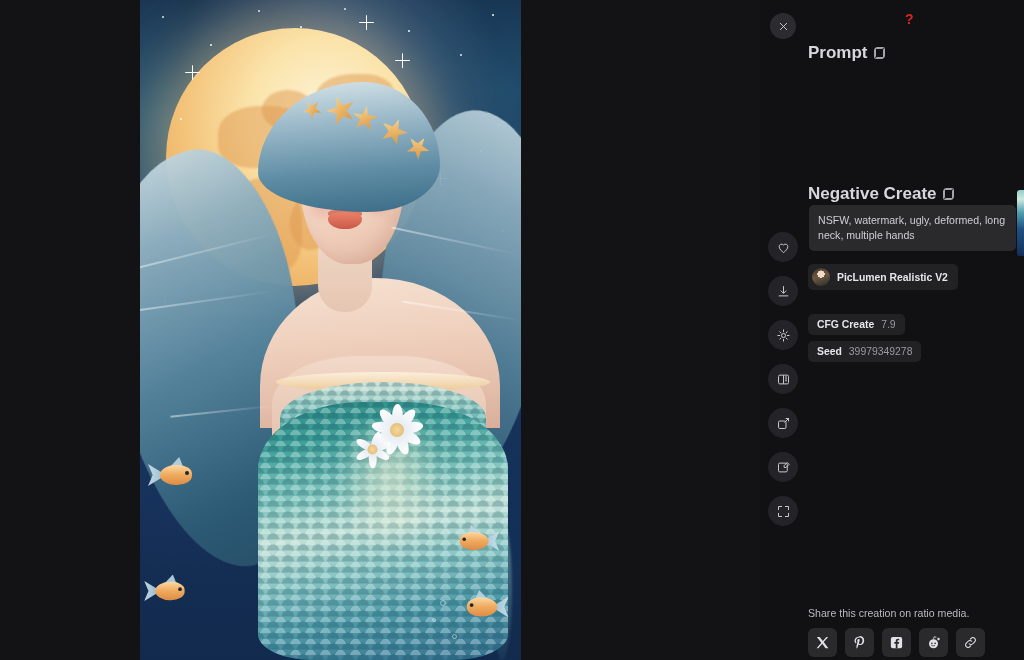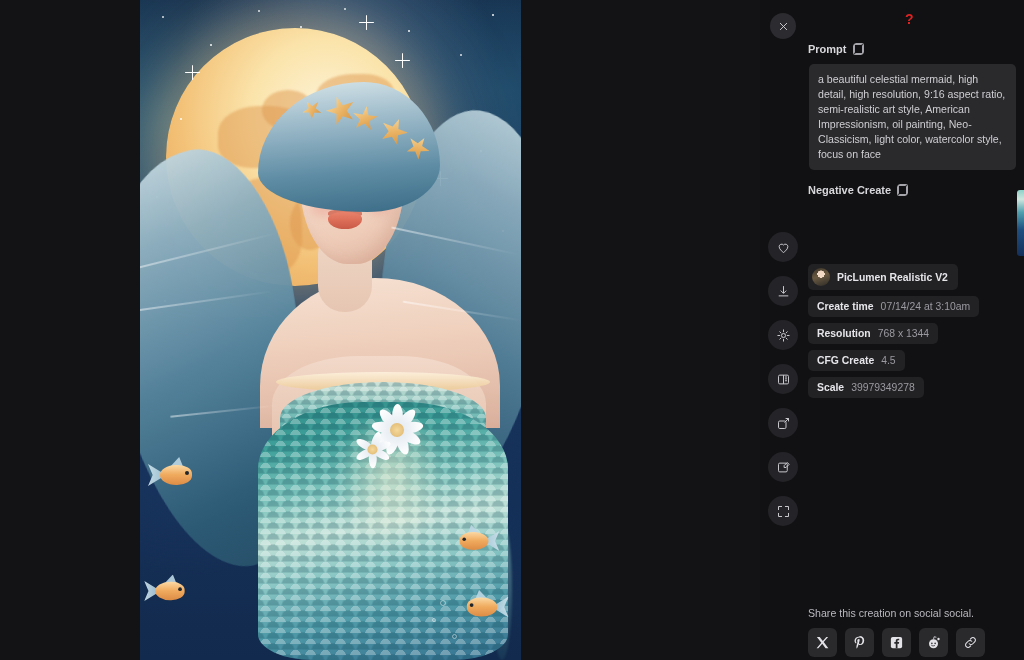--- a/index.html
+++ b/index.html
@@ -242,21 +242,21 @@
     display:flex; align-items:center; justify-content:center; flex:0 0 auto;
   }
   .avatar svg{ width:13px; height:13px; fill:#2e2f33; }
   .user-name{ font-size:12px; font-weight:700; color:#f0f0f2; letter-spacing:.1px; }
   .qmark{
     position:absolute; left:105px; top:11px; color:#e02222; font-size:14px; font-weight:700;
   }
 
   .sect-label{
     display:flex; align-items:center; gap:6px;
-    font-size:11px; color:#d8d8dc; font-weight:600;
+    font-size:17px; color:#d8d8dc; font-weight:600;
   }
   .copy-ico{ width:11px; height:12px; position:relative; cursor:pointer; display:inline-block; }
   .copy-ico::before{
     content:""; position:absolute; left:0; bottom:0; width:8px; height:9px;
     border:1.1px solid #a4a4aa; border-radius:1.5px;
   }
   .copy-ico::after{
     content:""; position:absolute; right:0; top:0; width:8px; height:9px;
     border:1.1px solid #a4a4aa; border-radius:1.5px;
   }
@@ -513,55 +513,47 @@
 </div>
 
 <div class="panel">
 
   <span class="qmark">?</span>
 
   <div class="sect-label" id="promptLabelRow">
     <span>Prompt</span>
     <span class="copy-ico"></span>
   </div>
-  <div class="prompt-box" id="promptBox">a beautiful celestial mermaid, high detail, high resolution, 9:16 aspect ratio, semi-realistic art style, American Impressionism, oil painting, Neo-Classicism, light color, watercolor style, focus on face</div>
 
   <div class="sect-label" id="negLabelRow">
     <span>Negative Create</span>
     <span class="copy-ico"></span>
   </div>
+  <div class="prompt-box" id="negBox">NSFW, watermark, ugly, deformed, long neck, multiple hands</div>
 
   <div class="chips">
     <div class="chip model-chip">
       <span class="model-thumb"></span>
       <span class="k">PicLumen Realistic V2</span>
     </div>
     <br>
+    <br>
     <div class="chip">
-      <span class="k">Create time</span>
-      <span class="v">07/14/24 at 3:10am</span>
+      <span class="k">CFG Create</span>
+      <span class="v">7.9</span>
     </div>
     <br>
     <div class="chip">
-      <span class="k">Resolution</span>
-      <span class="v">768 x 1344</span>
-    </div>
-    <div class="chip">
-      <span class="k">CFG Create</span>
-      <span class="v">4.5</span>
-    </div>
-    <br>
-    <div class="chip">
-      <span class="k">Scale</span>
+      <span class="k">Seed</span>
       <span class="v">39979349278</span>
     </div>
   </div>
 
   <div class="share">
-    <div class="share-title">Share this creation on social social.</div>
+    <div class="share-title">Share this creation on ratio media.</div>
     <div class="share-row">
       <div class="share-btn">
         <svg viewBox="0 0 24 24">
             <path d="M3 3h4.5l5 6.6L18.2 3H21l-7.1 8.2L21.4 21h-4.5l-5.3-7L5.3 21H2.6l7.5-8.7z"></path>
           </svg>
       </div>
       <div class="share-btn">
         <svg viewBox="0 0 24 24">
             <path d="M12 2.2C6.8 2.2 4 5.7 4 9.2c0 1.7.9 3.7 2.4 4.3.2.1.4 0 .4-.2l.2-.9c.1-.2 0-.3-.1-.5-.5-.6-.8-1.4-.8-2.4 0-3 2.2-5.6 5.8-5.6 3.2 0 4.9 1.9 4.9 4.5 0 3.4-1.5 6.2-3.7 6.2-1.2 0-2.2-1-1.9-2.3.4-1.5 1.1-3.1 1.1-4.2 0-1-.5-1.8-1.6-1.8-1.3 0-2.3 1.3-2.3 3 0 1.1.4 1.8.4 1.8l-1.5 6.2c-.4 1.8-.1 4 0 4.2 0 .1.2.2.3.1.1-.1 1.6-2 2.1-3.9l.8-3c.4.8 1.6 1.4 2.8 1.4 3.7 0 6.2-3.4 6.2-7.9 0-3.4-2.9-6.6-7.3-6.6z"></path>
           </svg>

